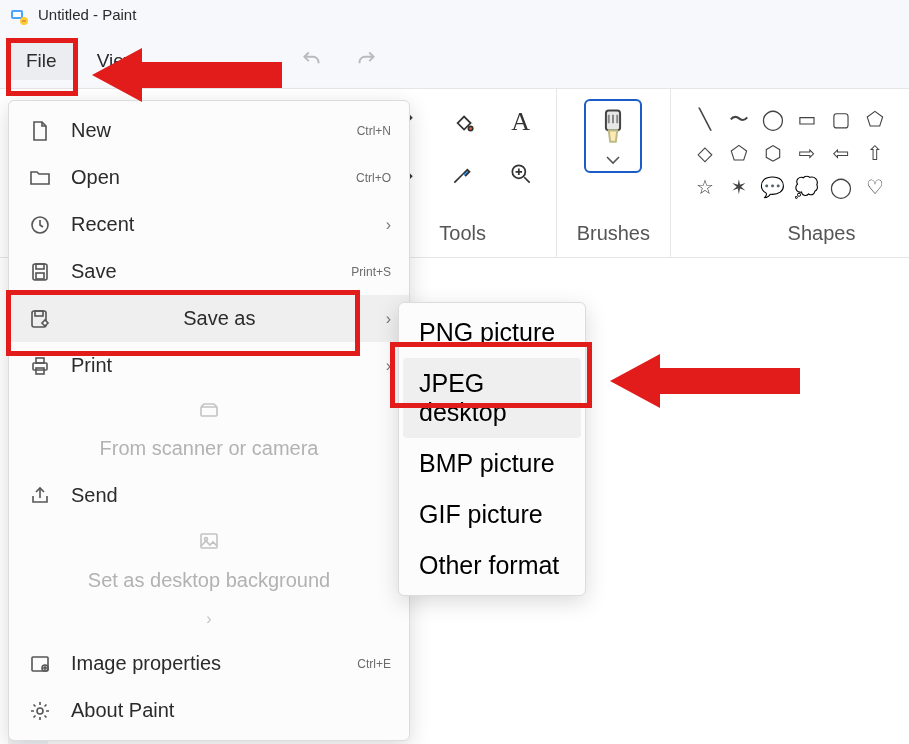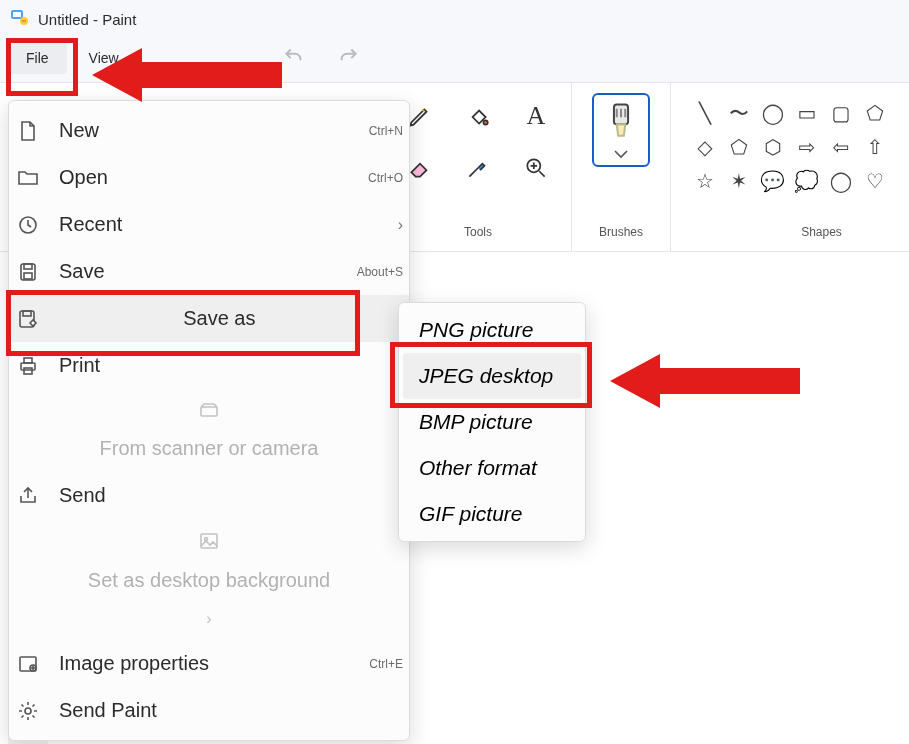--- a/index.html
+++ b/index.html
@@ -7,40 +7,40 @@
     font-family: "Segoe UI", -apple-system, sans-serif;
     font-size: 16px;
     background: #fff;
     width: 909px;
     height: 744px;
     overflow: hidden;
     position: relative;
   }
   .titlebar {
     display: flex;
-    align-items: flex-end;
+    align-items: flex-start;
     padding: 6px 8px;
     gap: 8px;
     background: #f7f8fb;
   }
   .app-icon {
     width: 22px; height: 22px;
     display: inline-flex; align-items: center; justify-content: center;
   }
   .title-text { font-size: 15px; color: #2b2b2b; }
   .menubar {
     display: flex;
     align-items: center;
     gap: 4px;
     padding: 8px 8px;
     background: #f7f8fb;
   }
   .menu-btn {
     padding: 8px 18px;
-    font-size: 14px;
+    font-size: 19px;
     color: #2b2b2b;
     border-radius: 4px;
     cursor: pointer;
   }
   .menu-btn.open { background: #ebedf0; }
   .undo-redo { margin-left: 140px; display: flex; gap: 28px; color: #8a8a8a; }
   .undo-redo svg { opacity: .55; }
   .toolbar-row {
     display: flex;
     border-top: 1px solid #e6e6e6;
@@ -57,21 +57,21 @@
     background: #fcfcfc;
     border: 1px solid #dcdcdc;
     border-radius: 6px;
     box-shadow: 0 6px 22px rgba(0,0,0,.15);
     padding: 6px 0;
     z-index: 5;
   }
   .menu-item {
     display: flex;
     align-items: center;
-    padding: 12px 6px;
+    padding: 12px 18px;
     gap: 18px;
     color: #2b2b2b;
     font-size: 20px;
     cursor: pointer;
     position: relative;
   }
   .menu-item.disabled { color: #b2b2b2; cursor: default; flex-direction: column; }
   .menu-item .mi-icon { width: 26px; display: flex; justify-content: center; color: #555; }
   .menu-item.disabled .mi-icon { color: #c2c2c2; }
   .menu-item .mi-label { flex: 1; }
@@ -84,29 +84,29 @@
     left: 398px;
     top: 302px;
     width: 188px;
     background: #fcfcfc;
     border: 1px solid #dcdcdc;
     border-radius: 6px;
     box-shadow: 0 6px 22px rgba(0,0,0,.15);
     padding: 4px 0;
     z-index: 6;
   }
-  .sub-item { padding: 11px 16px; font-size: 21px; border-radius: 4px; margin: 0 4px; cursor: pointer; font-style: italic; }
+  .sub-item { padding: 11px 16px; font-size: 25px; border-radius: 4px; margin: 0 4px; cursor: pointer; }
   .sub-item.hover { background: #efefef; }
 
   
   .tg { display:flex; flex-direction:column; align-items:center; padding:10px 20px 6px; border-right:1px solid #e6e6e6; height:100%;}
   .tg:last-child{border-right:none;}
   .tg-icons{ display:flex; gap:28px; padding:8px 0;}
   .tg-icons.row2 { margin-top: 6px;}
-  .tg-label{ font-size:12px; color:#555; margin-top:auto; padding-bottom:6px;}
+  .tg-label{ font-size:20px; color:#555; margin-top:auto; padding-bottom:6px;}
   .icon-cell{ width:30px; height:30px; display:flex; align-items:center; justify-content:center; font-size:24px; color:#333;}
   .brush-btn{ border:2px solid #1a5cc8; border-radius:6px; padding:6px 10px; display:flex; flex-direction:column; align-items:center; gap:4px;}
   .shapes-grid{ display:grid; grid-template-columns:repeat(6,28px); grid-auto-rows:28px; gap:6px; padding:6px 0;}
   .shapes-grid .sc{ display:flex; align-items:center; justify-content:center; font-size:20px; color:#444;}
   .canvas-shadow{ position:absolute; top:218px; left:8px; width:40px; bottom:0; background:#f2f3f5;}
 
   
   .redbox { position:absolute; border:5px solid #e21b1b; z-index:20;}
   .redarrow { position:absolute; z-index:20; }
 
@@ -256,21 +256,21 @@
   </div>
   <div class="menu-item">
     <span class="mi-icon">
         <svg width="20" height="22" viewBox="0 0 20 22" fill="none" stroke="#555" stroke-width="1.6">
           <rect x="3" y="3" width="14" height="16" rx="2"></rect>
           <rect x="6" y="3" width="8" height="5"></rect>
           <rect x="6" y="12" width="8" height="6"></rect>
         </svg>
       </span>
     <span class="mi-label">Save</span>
-    <span class="mi-short">About+S</span>
+    <span class="mi-short">Print+S</span>
   </div>
   <div class="menu-item hover">
     <span class="mi-icon">
         <svg width="22" height="22" viewBox="0 0 22 22" fill="none" stroke="#555" stroke-width="1.6">
           <rect x="3" y="3" width="14" height="16" rx="2"></rect>
           <rect x="6" y="3" width="8" height="5"></rect>
           <path d="M13 15l3-3 3 3-3 3-3-3z" fill="#fff"></path>
         </svg>
       </span>
     <span class="mi-label">Save as</span>
@@ -328,30 +328,30 @@
     <span class="mi-label">Image properties</span>
     <span class="mi-short">Ctrl+E</span>
   </div>
   <div class="menu-item">
     <span class="mi-icon">
         <svg width="22" height="22" viewBox="0 0 22 22" fill="none" stroke="#555" stroke-width="1.6">
           <circle cx="11" cy="11" r="3"></circle>
           <path d="M11 2v3M11 17v3M2 11h3M17 11h3M4.5 4.5l2 2M15.5 15.5l2 2M17.5 4.5l-2 2M6.5 15.5l-2 2"></path>
         </svg>
       </span>
-    <span class="mi-label">Send Paint</span>
+    <span class="mi-label">About Paint</span>
   </div>
 </div>
 
 <div class="submenu">
   <div class="sub-item">PNG picture</div>
   <div class="sub-item hover">JPEG desktop</div>
   <div class="sub-item">BMP picture</div>
+  <div class="sub-item">GIF picture</div>
   <div class="sub-item">Other format</div>
-  <div class="sub-item">GIF picture</div>
 </div>
 
 <div class="canvas-shadow"></div>
 
 <div class="redbox" style="left:6px; top:38px; width:72px; height:58px;"></div>
 <div class="redbox" style="left:6px; top:290px; width:354px; height:66px;"></div>
 <div class="redbox" style="left:390px; top:342px; width:202px; height:66px;"></div>
 
 <svg class="redarrow" style="left:92px; top:40px;" width="200" height="70">
   <polygon points="0,35 50,8 50,22 190,22 190,48 50,48 50,62" fill="#e21b1b"></polygon>

